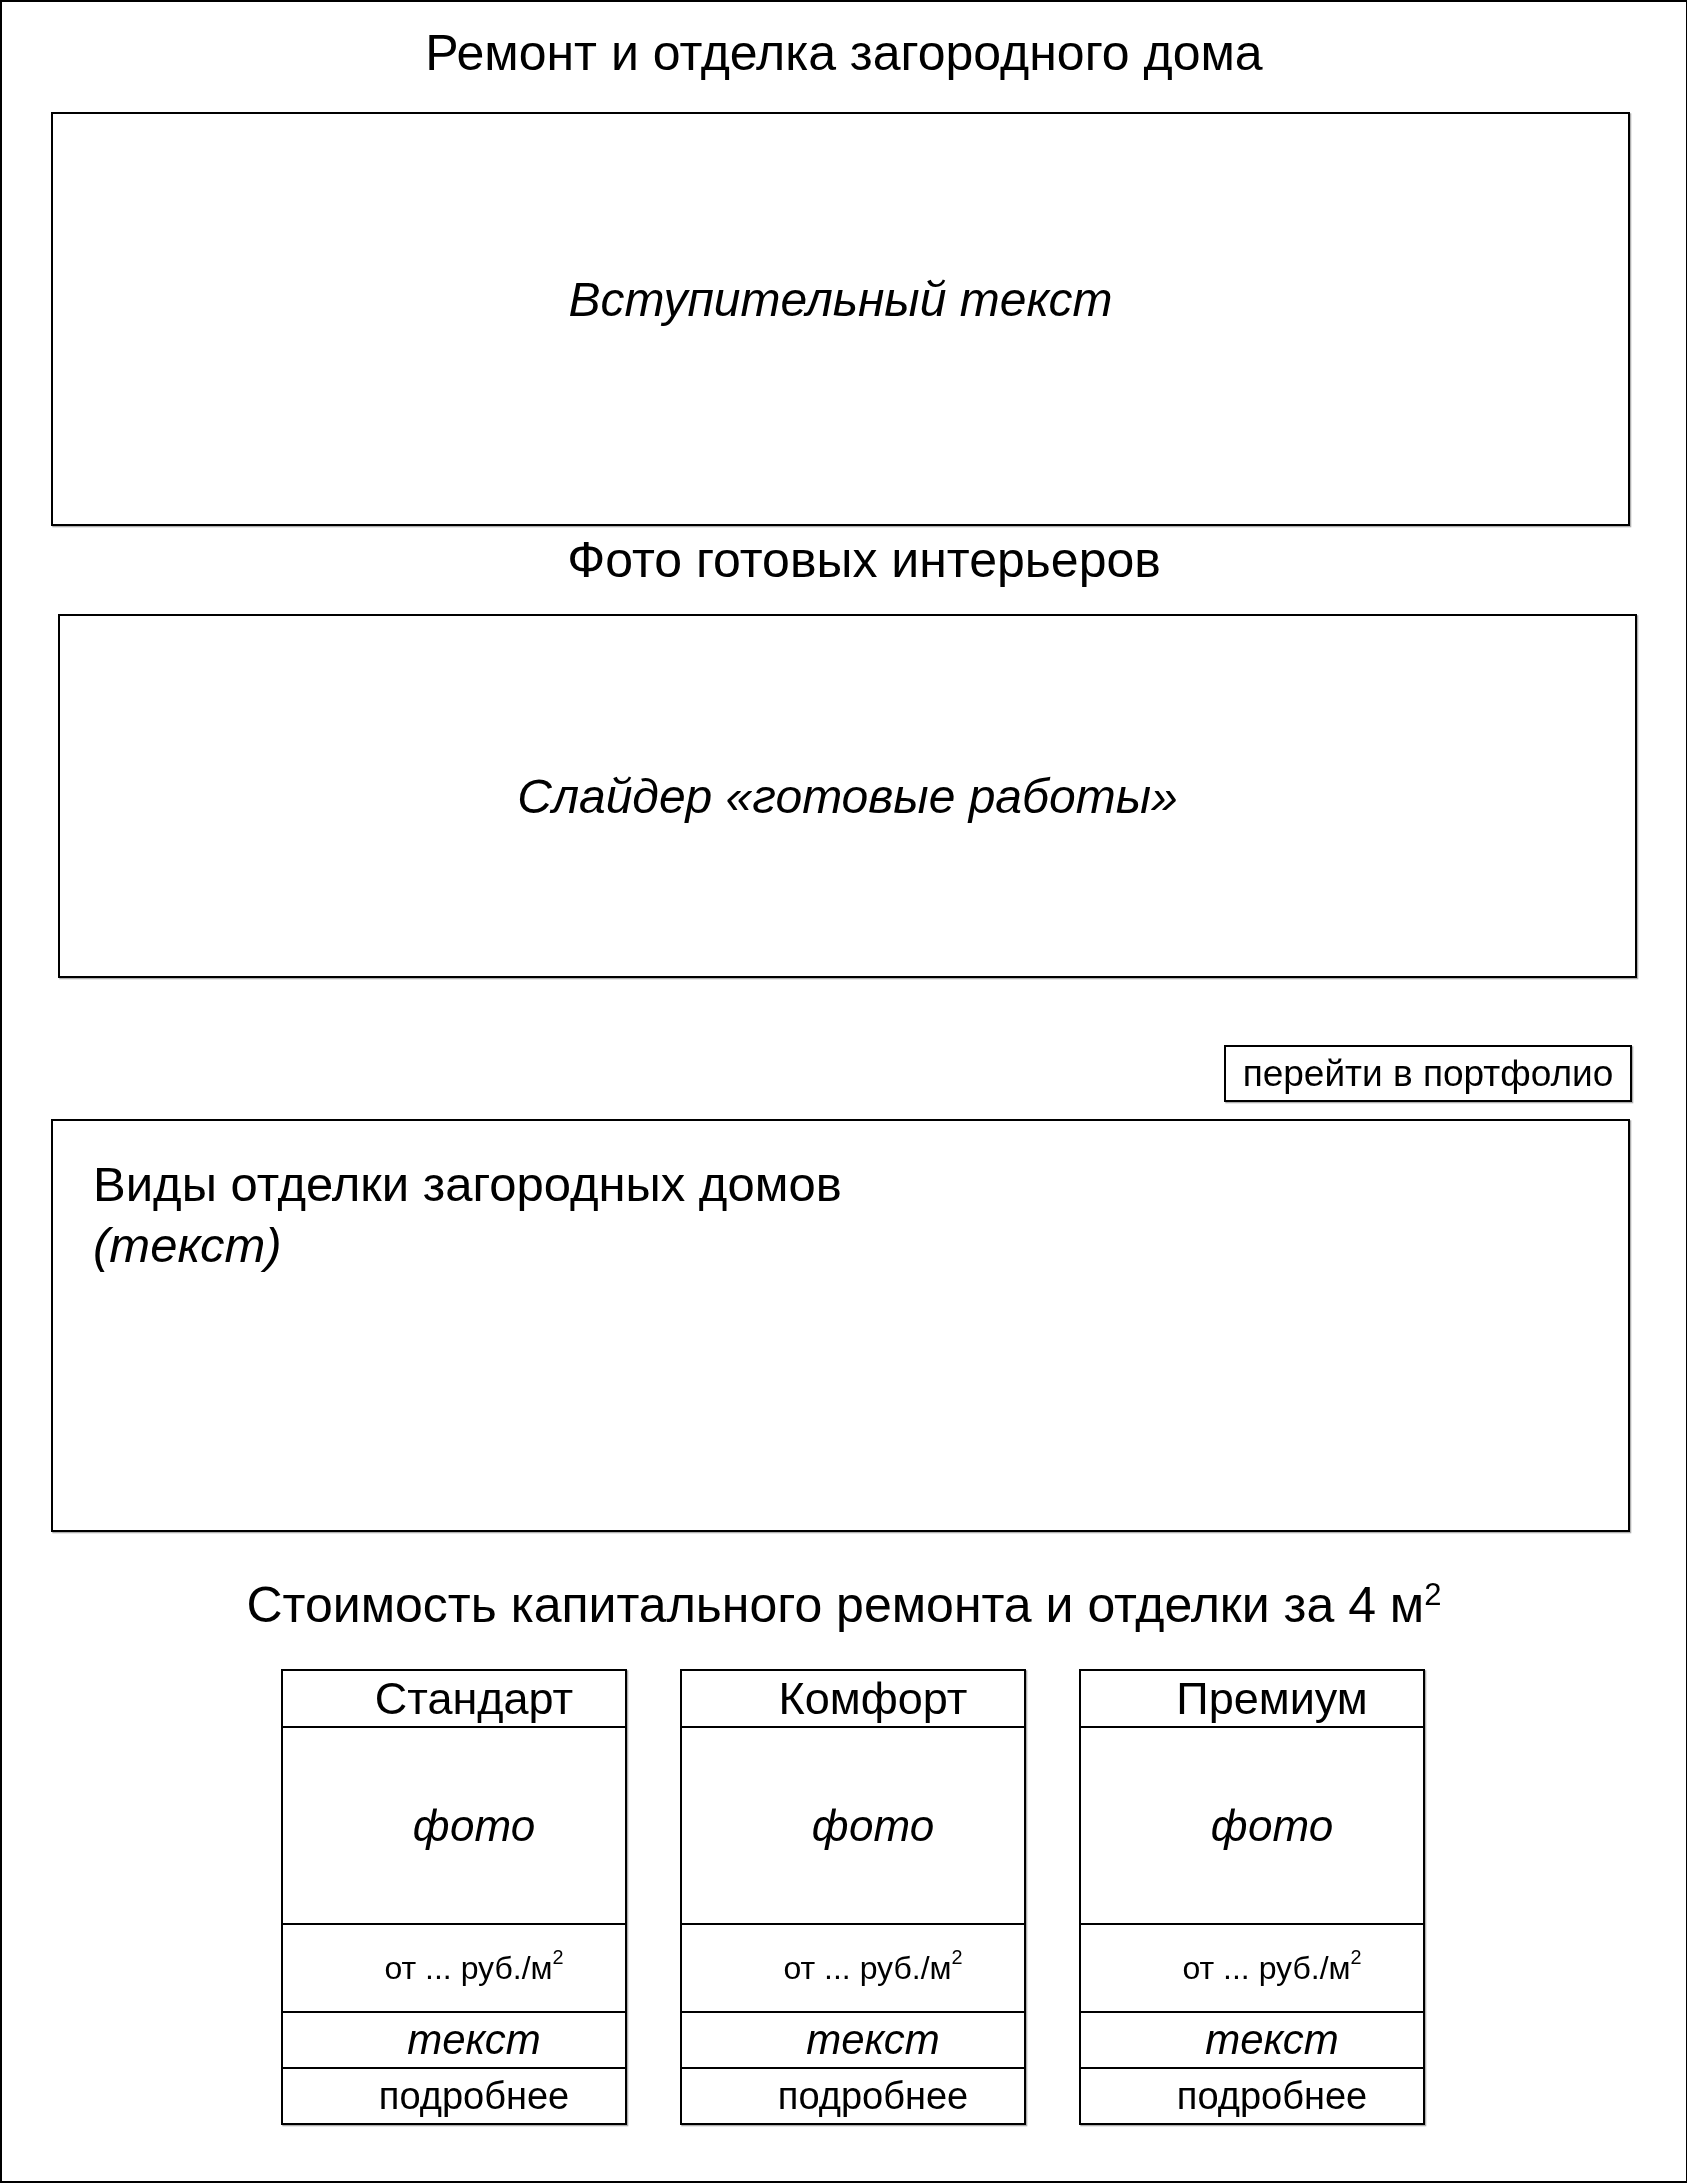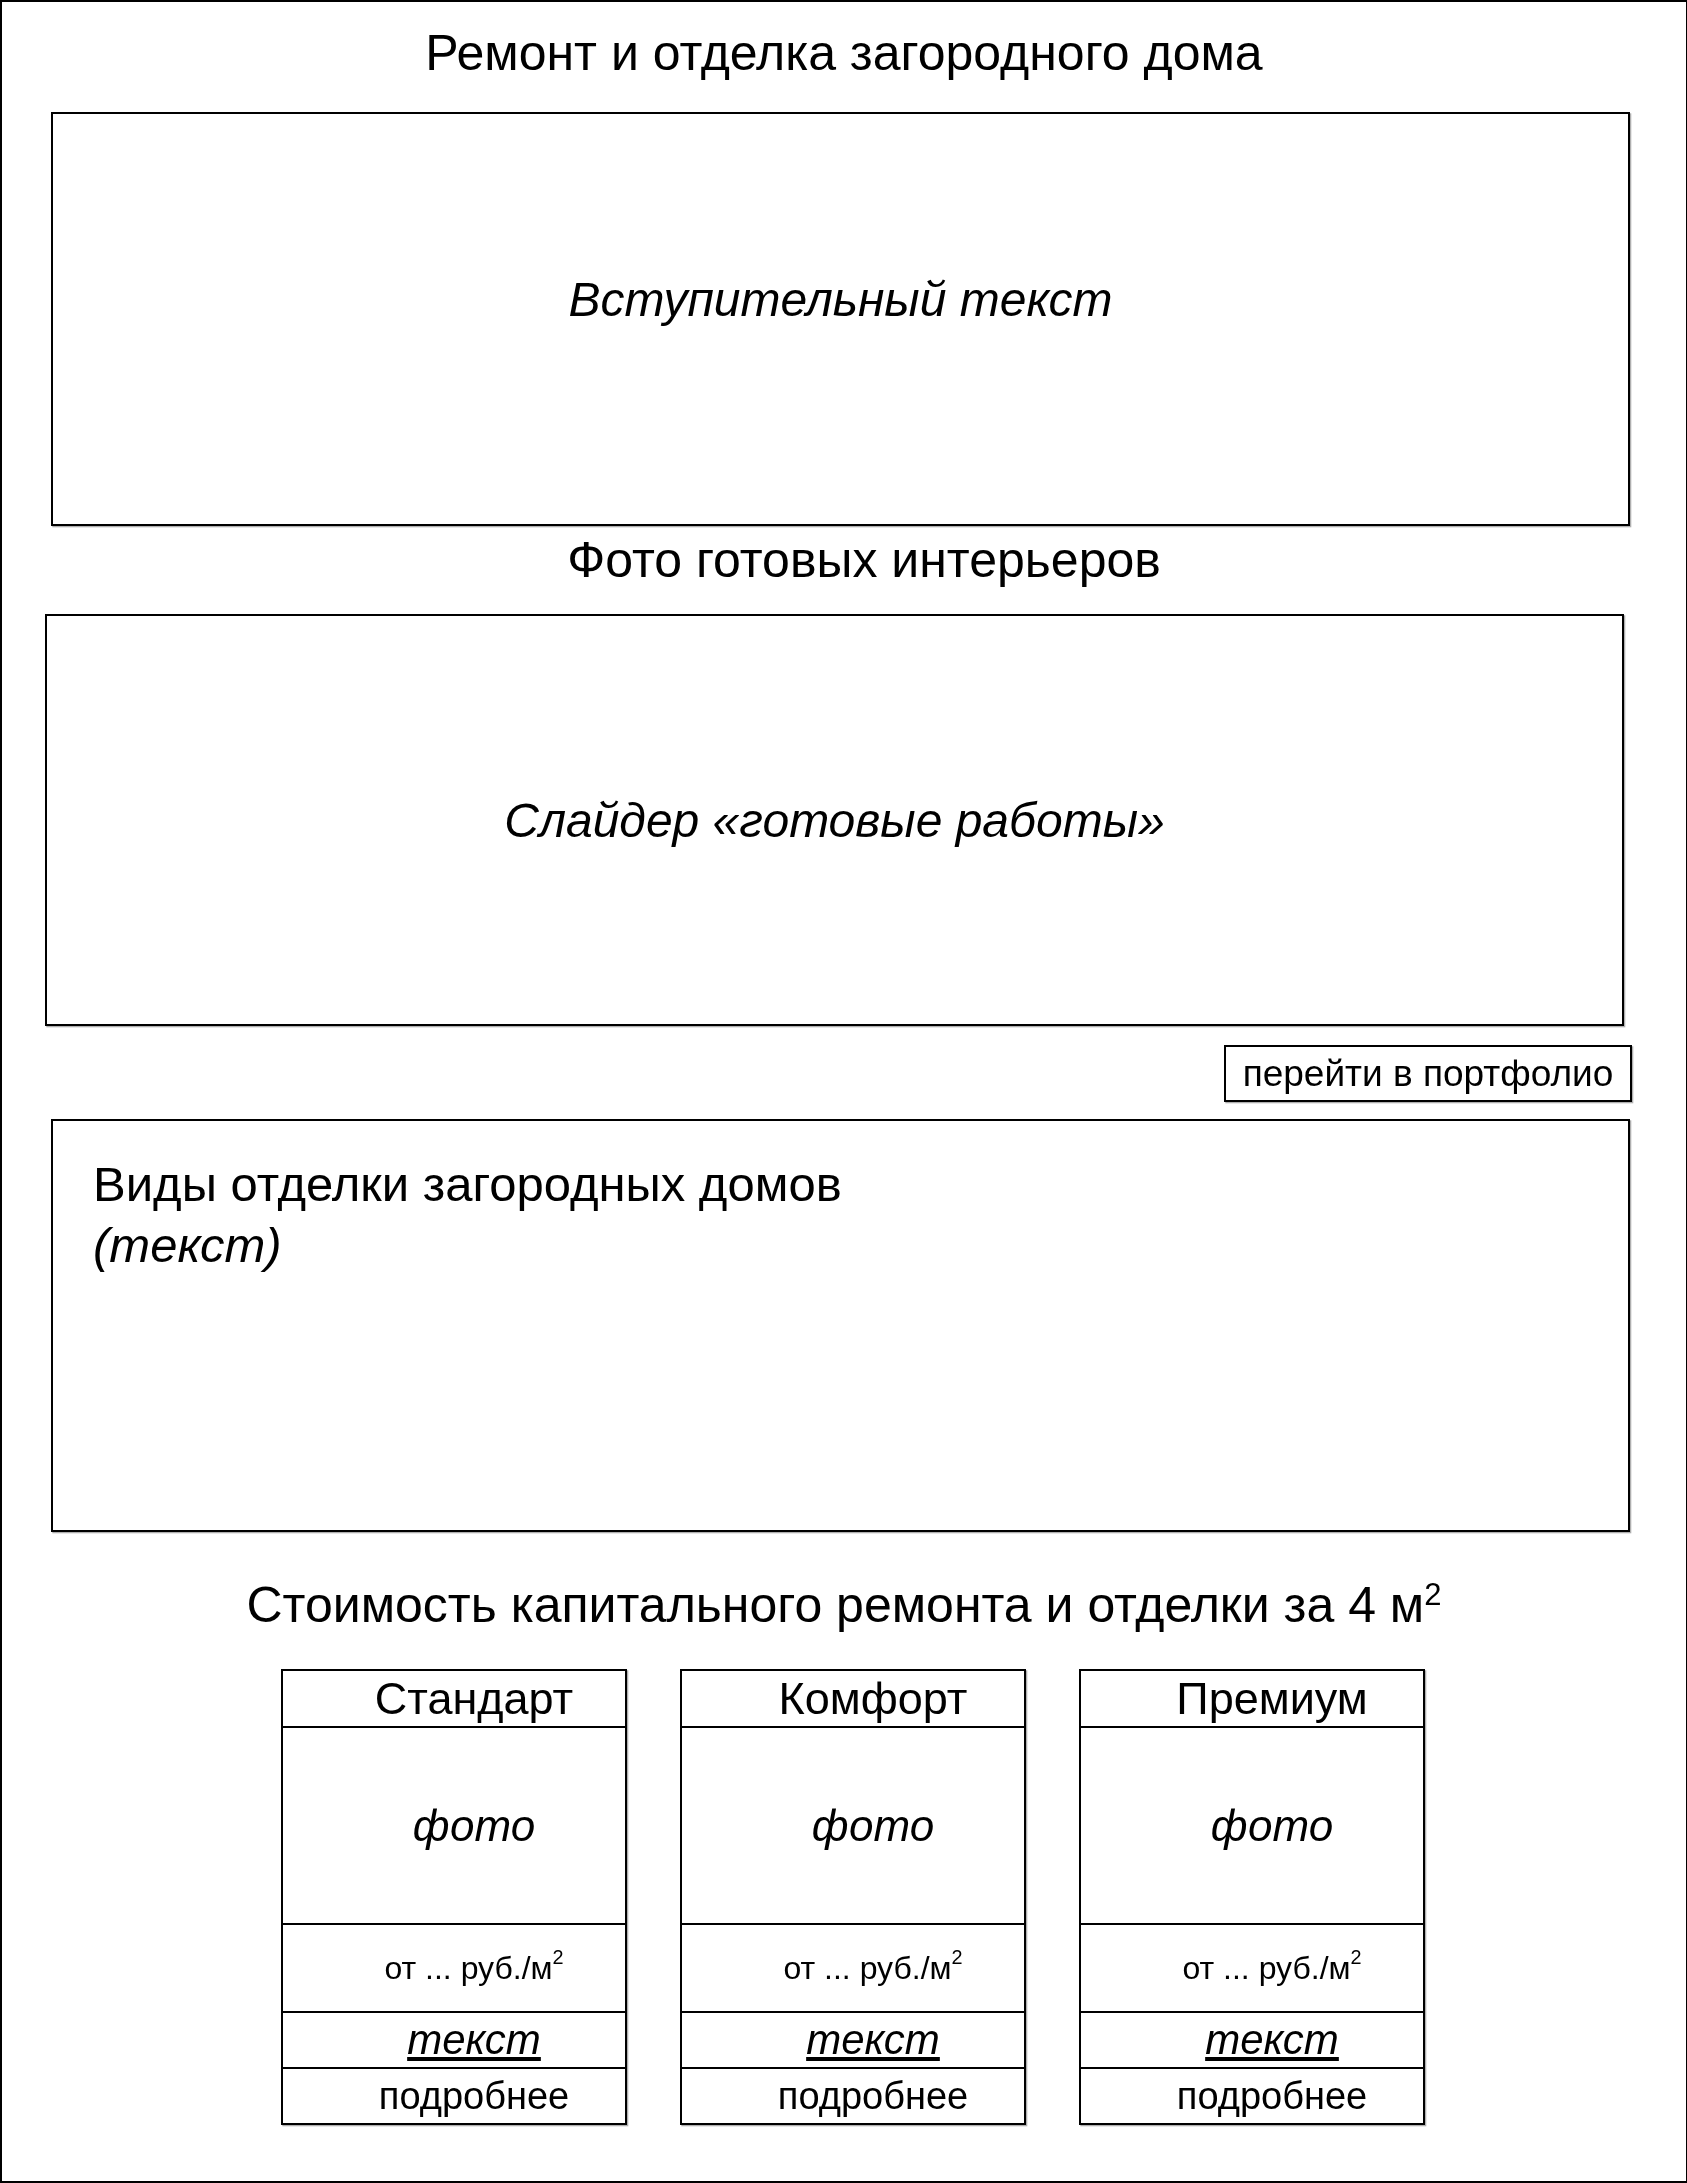--- a/index.html
+++ b/index.html
@@ -44,21 +44,21 @@
   }
 
   .gallery-title {
     left: 0; top: 529px; width: 100%;
     text-align: center;
     font-size: 50px;
     white-space: nowrap;
     margin-left: 20px;
   }
 
-  .slider-box { left: 43px; top: 612px; width: 1579px; height: 412px; }
+  .slider-box { left: 56px; top: 612px; width: 1579px; height: 364px; }
   .slider-box .ph {
     width: 100%; height: 100%;
     display: flex; align-items: center; justify-content: center;
     font-style: italic; font-size: 48px;
   }
 
   .portfolio-button {
     left: 1222px; top: 1043px; width: 408px; height: 57px;
     display: flex; align-items: center; justify-content: center;
     font-size: 37px;
@@ -124,21 +124,20 @@
   .card .price {
     height: 88px;
     border-top: 2.6px solid #000000;
     font-size: 32px;
   }
   .card .txt {
     height: 56px;
     border-top: 2.6px solid #000000;
     font-style: italic;
     font-size: 42px;
-    text-decoration: underline;
   }
   .card .more {
     height: 56px;
     border-top: 2.6px solid #000000;
     font-size: 38px;
     cursor: pointer;
   }
 </style>
 </head>
 <body>

